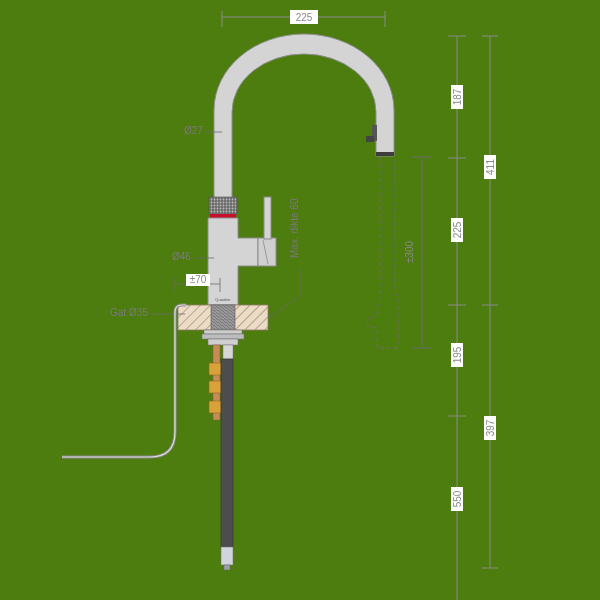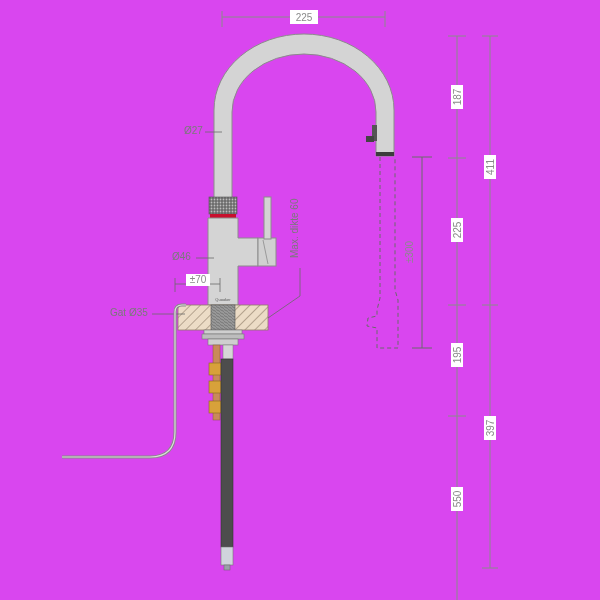--- a/index.html
+++ b/index.html
@@ -1,16 +1,16 @@
 <!DOCTYPE html>
 <html><head>
   <meta charset="utf-8">
   <style>
     html, body { margin: 0; padding: 0; background: #ffffff; }
-    .canvas { position: relative; width: 600px; height: 600px; background: #d946ef; overflow: hidden; }
+    .canvas { position: relative; width: 600px; height: 600px; background: #4d7c0f; overflow: hidden; }
     svg { position: absolute; left: 0; top: 0; }
     .dimtext { font-family: "Liberation Sans", sans-serif; font-size: 10px; fill: #8a8a8a; }
     .label { font-family: "Liberation Sans", sans-serif; font-size: 10px; fill: #7a7a7a; }
     .brand { font-family: "Liberation Sans", sans-serif; font-size: 4px; fill: #555; }
   </style>
 </head>
 <body>
 
 <div class="canvas">
 <svg width="600" height="600" viewBox="0 0 600 600" xmlns="http://www.w3.org/2000/svg">

